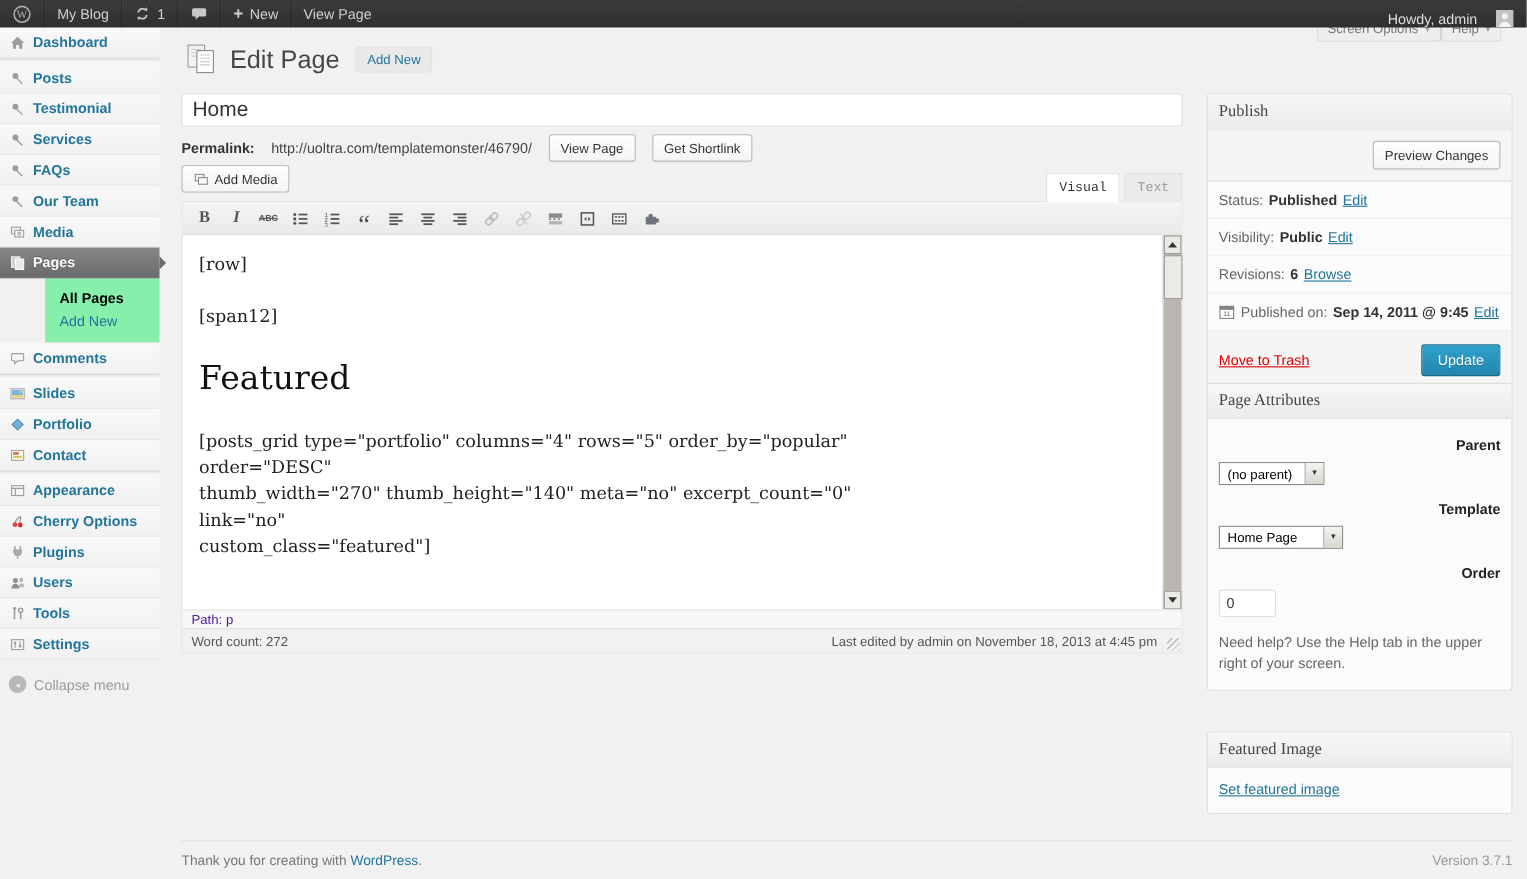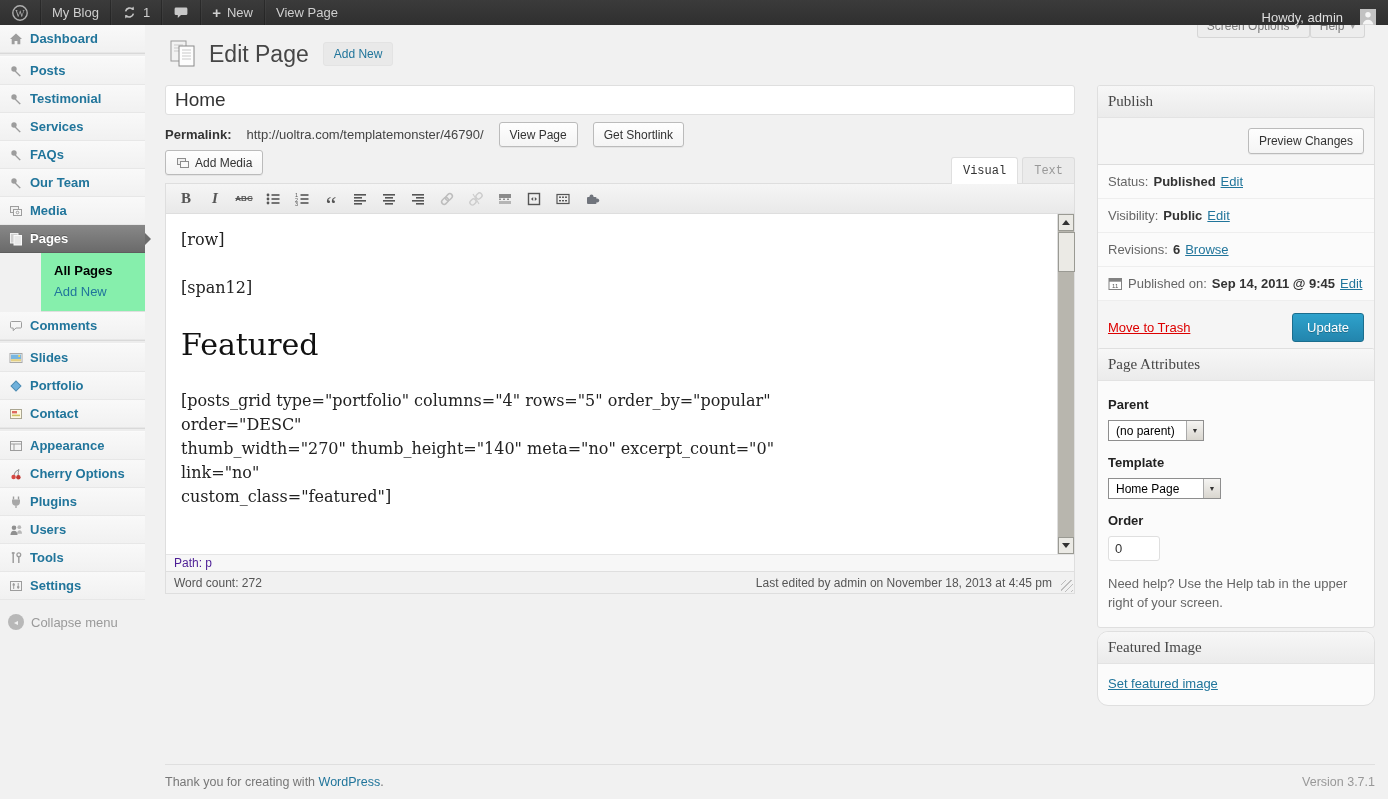--- a/index.html
+++ b/index.html
@@ -133,29 +133,29 @@
   a.wp-link { color:#21759b; text-decoration:underline; cursor:pointer; }
   .major-actions { padding:12px 10px; background:#f5f5f5; display:flex; align-items:center; justify-content:space-between; }
   #move-to-trash { color:#d00; text-decoration:underline; cursor:pointer; }
   .button-primary {
     background:linear-gradient(to bottom,#2ea2cc,#2385ad); border:1px solid #1b6e8e; border-radius:3px;
     color:#fff; font-size:13px; height:29px; padding:0 14px; cursor:pointer; text-shadow:0 1px 0 rgba(0,0,0,0.25);
     display:inline-flex; align-items:center;
   }
   #page-attributes-box { top:348px; }
   .pa-body { padding:10px 10px 14px; }
-  .pa-label { font-weight:bold; color:#222; margin:6px 0 8px; }
+  .pa-label { font-weight:bold; color:#222; margin:6px 0 8px;text-align:right; }
   .wp-select { display:inline-flex; align-items:stretch; height:21px; border:1px solid #8e8e8e; background:#fff; font-size:12px; cursor:pointer; }
   .wp-select .sel-text { display:flex; align-items:center; padding:0 7px; color:#000; }
   .wp-select .sel-btn { width:17px; background:linear-gradient(to bottom,#f5f4f2,#d9d6cf); border-left:1px solid #aaa; display:flex; align-items:center; justify-content:center; font-size:7px; color:#333; }
   #parent-select { width:96px; }
   #template-select { width:113px; }
   #order-input { width:52px; height:25px; border:1px solid #dfdfdf; border-radius:3px; padding:0 6px; font-size:13px; color:#333; background:#fff; outline:none; }
   .pa-help { margin-top:14px; color:#666; font-size:13px; line-height:1.45; }
-  #featured-image-box { top:631px;border-radius:11px; }
+  #featured-image-box { top:665px; }
   .fi-body { padding:12px 10px 14px; }
   
   #footer { position:absolute; left:165px; top:764px; width:1210px; border-top:1px solid #dfdfdf; padding-top:10px; display:flex; color:#777; font-size:12.5px; }
   #footer-version { margin-left:auto; color:#999; }
   
   .svg-ic { display:block; }
 </style>
 </head>
 <body>
 

